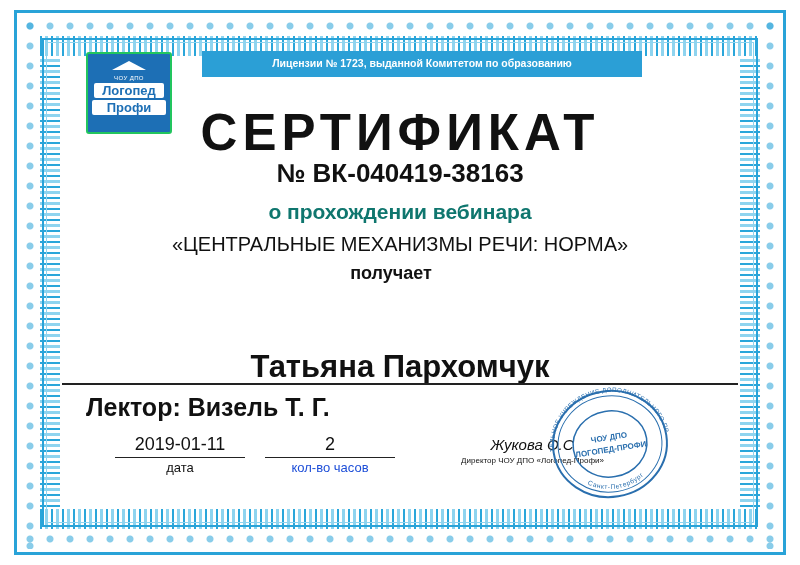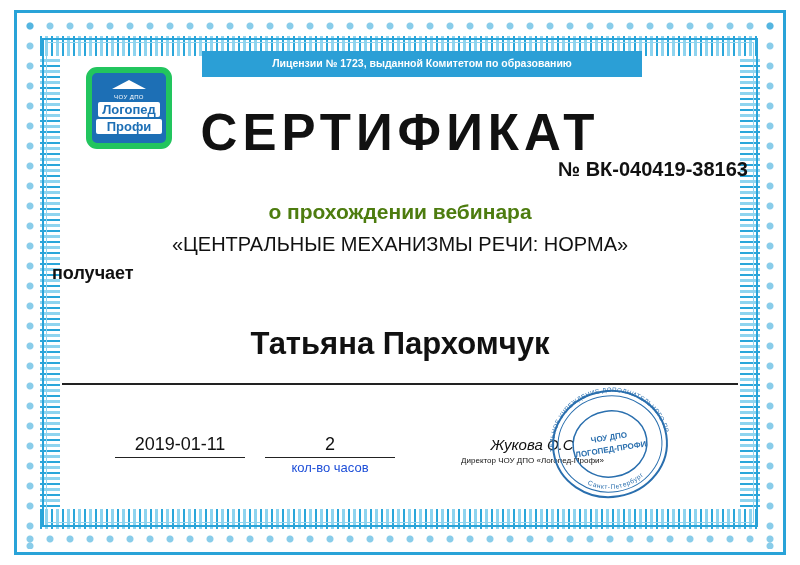--- a/index.html
+++ b/index.html
@@ -100,26 +100,26 @@
     font-weight: bold;
     line-height: 1.45;
     padding: 5px 6px 6px 6px;
     box-sizing: border-box;
   }
 
   
   .logo {
     position: absolute;
     left: 34px;
-    top: 19px;
+    top: 4px;
     width: 86px;
     height: 82px;
     background: #1d6fb5;
-    border: 6px solid #22c55e;
-    border-radius: 11px;
+    border: 2px solid #22c55e;
+    border-radius: 3px;
     text-align: center;
     color: #ffffff;
     box-sizing: border-box;
     padding-top: 7px;
   }
   .logo-cap {
     width: 34px;
     height: 12px;
     margin: 0 auto 2px auto;
     position: relative;
@@ -166,57 +166,57 @@
     text-align: center;
     font-size: 51px;
     font-weight: bold;
     letter-spacing: 5px;
     color: #111111;
   }
   .cert-number {
     position: absolute;
     left: 0; right: 0;
     top: 110px;
-    text-align: right;
-    font-size: 20px;
+    text-align: center;
+    font-size: 26px;
     font-weight: bold;
     color: #111111;
   }
   .subtitle {
     position: absolute;
     left: 0; right: 0;
     top: 152px;
     text-align: center;
     font-size: 21px;
     font-weight: bold;
-    color: #4d7c0f;
+    color: #0f766e;
   }
   .course {
     position: absolute;
     left: 0; right: 0;
     top: 185px;
     text-align: center;
     font-size: 20px;
     font-weight: normal;
     color: #111111;
   }
   .receives {
     position: absolute;
     left: 0; right: 18px;
     top: 215px;
-    text-align: left;
+    text-align: center;
     font-size: 18px;
     font-weight: bold;
     color: #111111;
   }
 
   .recipient {
     position: absolute;
     left: 0; right: 0;
-    top: 278px;
+    top: 301px;
     text-align: center;
     font-size: 31px;
     font-weight: bold;
     color: #111111;
   }
 
   .rule {
     position: absolute;
     left: 10px;
     right: 10px;
@@ -349,23 +349,25 @@
     <div class="title">СЕРТИФИКАТ</div>
     <div class="cert-number">№ ВК-040419-38163</div>
     <div class="subtitle">о прохождении вебинара</div>
     <div class="course">«ЦЕНТРАЛЬНЫЕ МЕХАНИЗМЫ РЕЧИ: НОРМА»</div>
     <div class="receives">получает</div>
 
     <div class="recipient">Татьяна Пархомчук</div>
 
     <div class="rule"></div>
 
+    <div class="lecturer">Лектор: Визель Т. Г.</div>
 
     <div class="date-value">2019-01-11</div>
     <div class="date-line"></div>
+    <div class="date-label">дата</div>
 
     <div class="hours-value">2</div>
     <div class="hours-line"></div>
     <div class="hours-label">кол-во часов</div>
 
     <div class="signature-name">Жукова О.С</div>
     <div class="signature-title">Директор ЧОУ ДПО «Логопед-Профи»</div>
 
     <div class="stamp">
       <svg width="132" height="118" viewBox="0 0 132 118" xmlns="http://www.w3.org/2000/svg">

